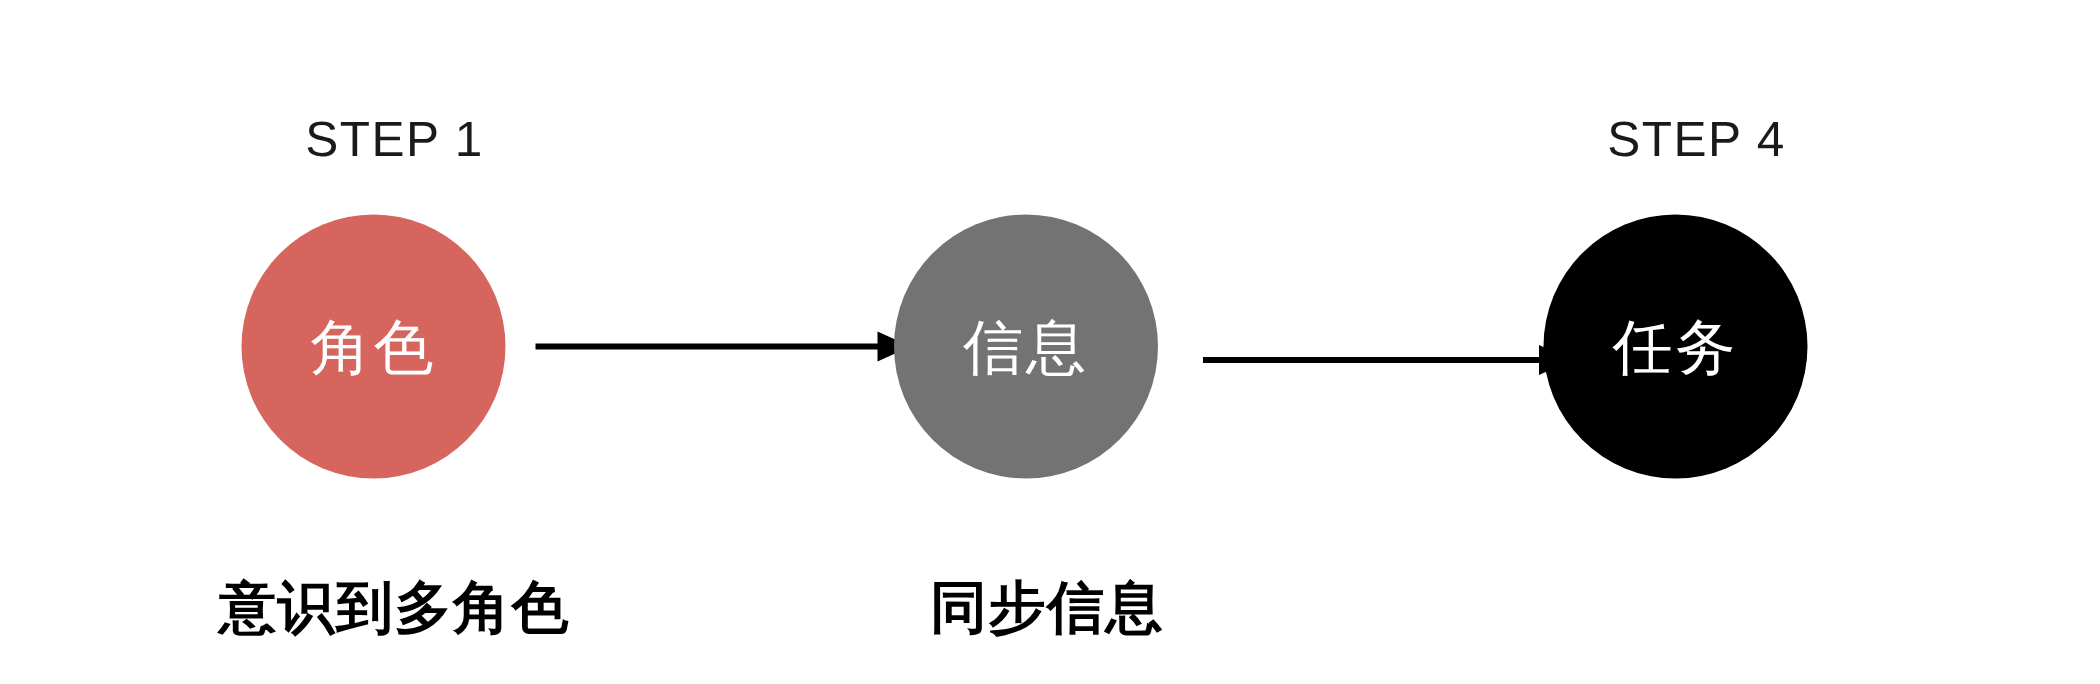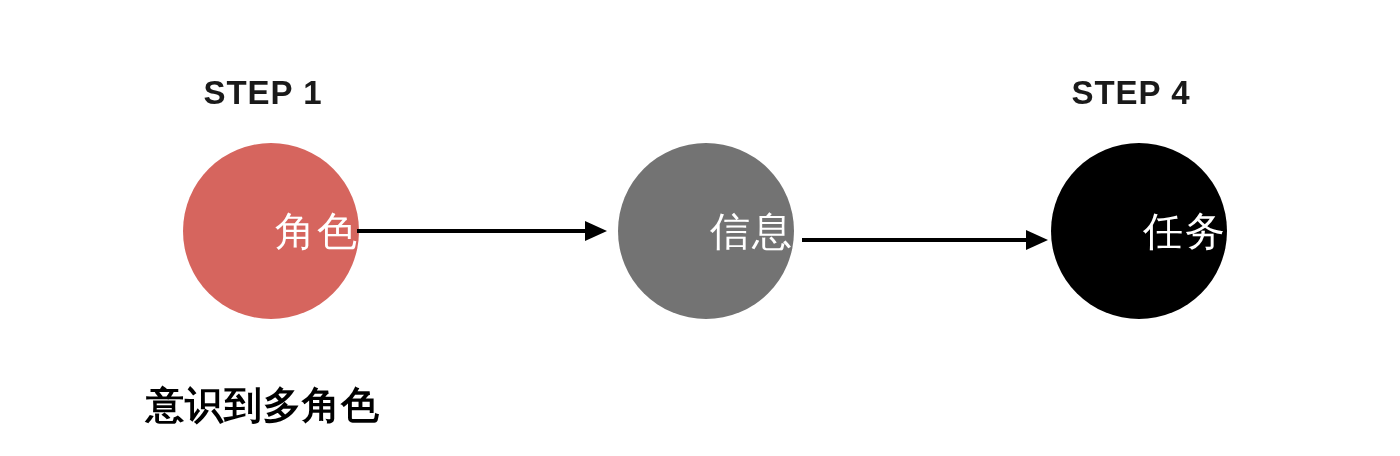--- a/index.html
+++ b/index.html
@@ -26,34 +26,34 @@
   .step-1 { left: 113px; }
   .step-2 { left: 548px; }
   .step-3 { left: 981px; }
   .step-label {
     position: absolute;
     top: 74px;
     left: 0;
     width: 100%;
     text-align: center;
     font-size: 33px;
-    font-weight: 700;
+    font-weight: 400;
     letter-spacing: 1px;
     color: #1a1a1a;
   }
   .circle {
     position: absolute;
     top: 143px;
-    left: 70px;
+    left: 48px;
     width: 176px;
     height: 176px;
     border-radius: 50%;
     display: flex;
     align-items: center;
-    justify-content: flex-end;
+    justify-content: center;
   }
   .circle-text {
     color: #ffffff;
     font-size: 40px;
     font-weight: 400;
     letter-spacing: 2px;
   }
   .caption {
     position: absolute;
     top: 352px;
@@ -106,20 +106,21 @@
 
   <div class="arrow arrow-1">
     <div class="arrow-line" style="background-color: rgb(0, 0, 0);"></div>
     <div class="arrow-head" style="border-left-color: rgb(0, 0, 0);"></div>
   </div>
 
   <div class="step step-2">
     <div class="circle" style="background-color: #737373;">
       <span class="circle-text">信息</span>
     </div>
+    <div class="caption">同步信息</div>
   </div>
 
   <div class="arrow arrow-2">
     <div class="arrow-line" style="background-color: rgb(0, 0, 0);"></div>
     <div class="arrow-head" style="border-left-color: rgb(0, 0, 0);"></div>
   </div>
 
   <div class="step step-3">
     <div class="step-label">STEP 4</div>
     <div class="circle" style="background-color: #000000;">

